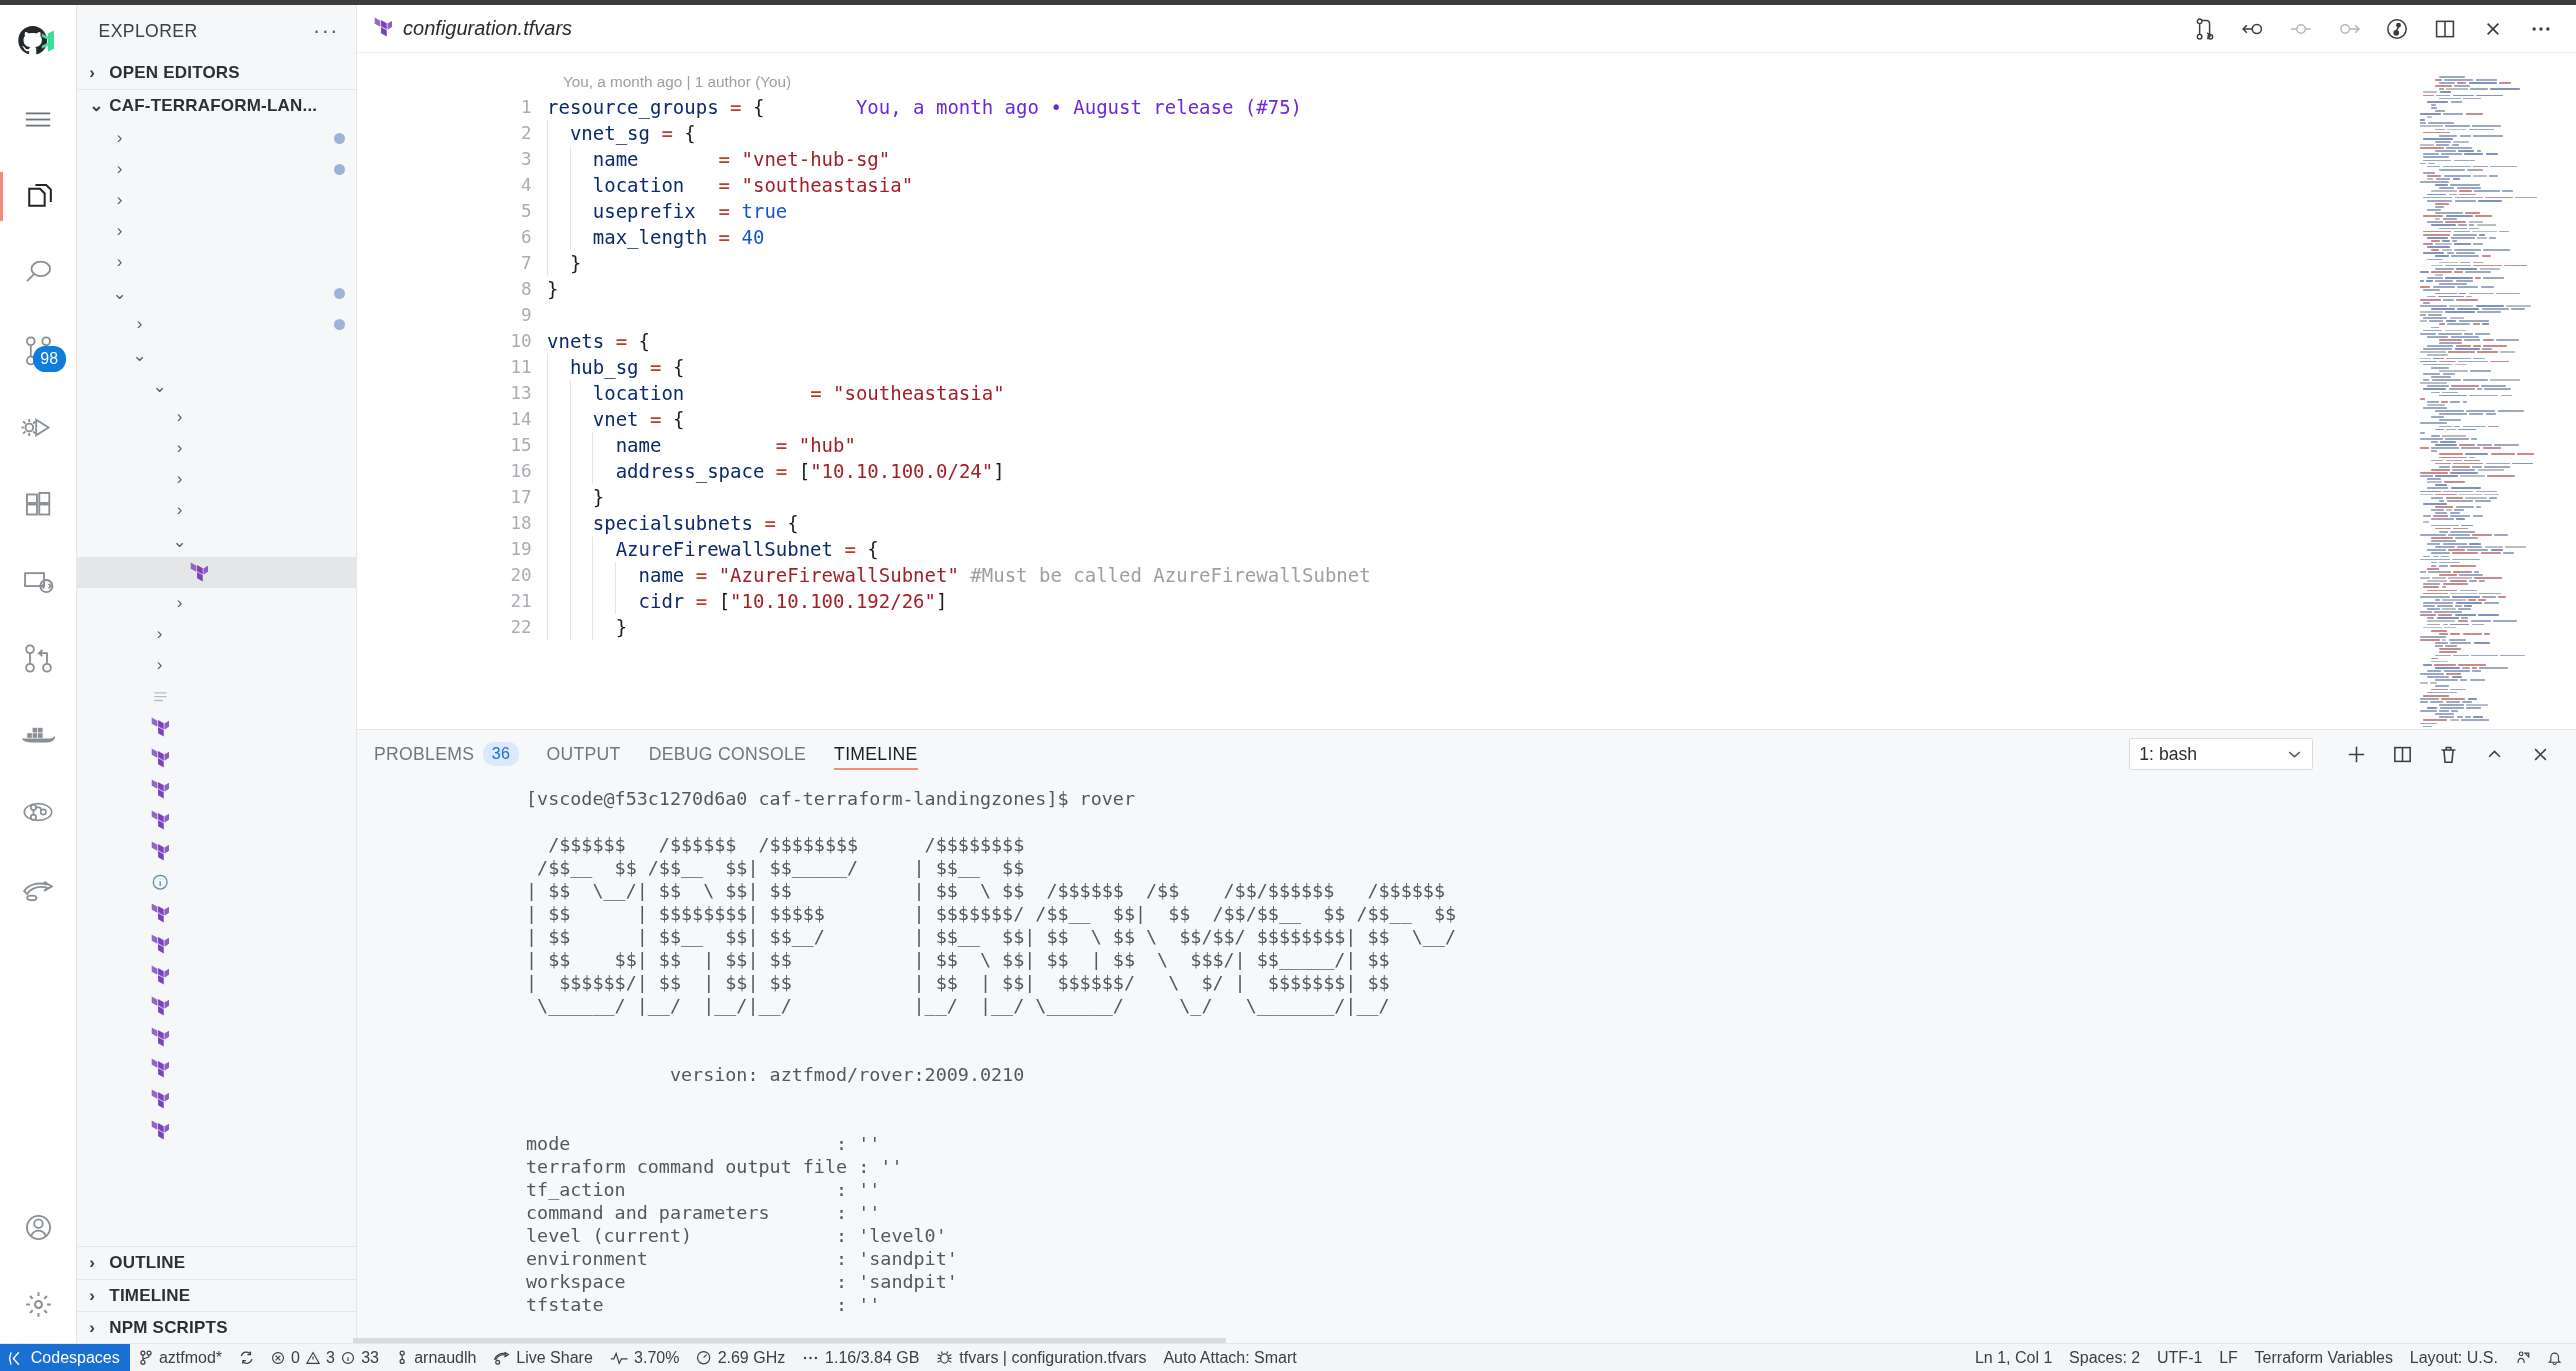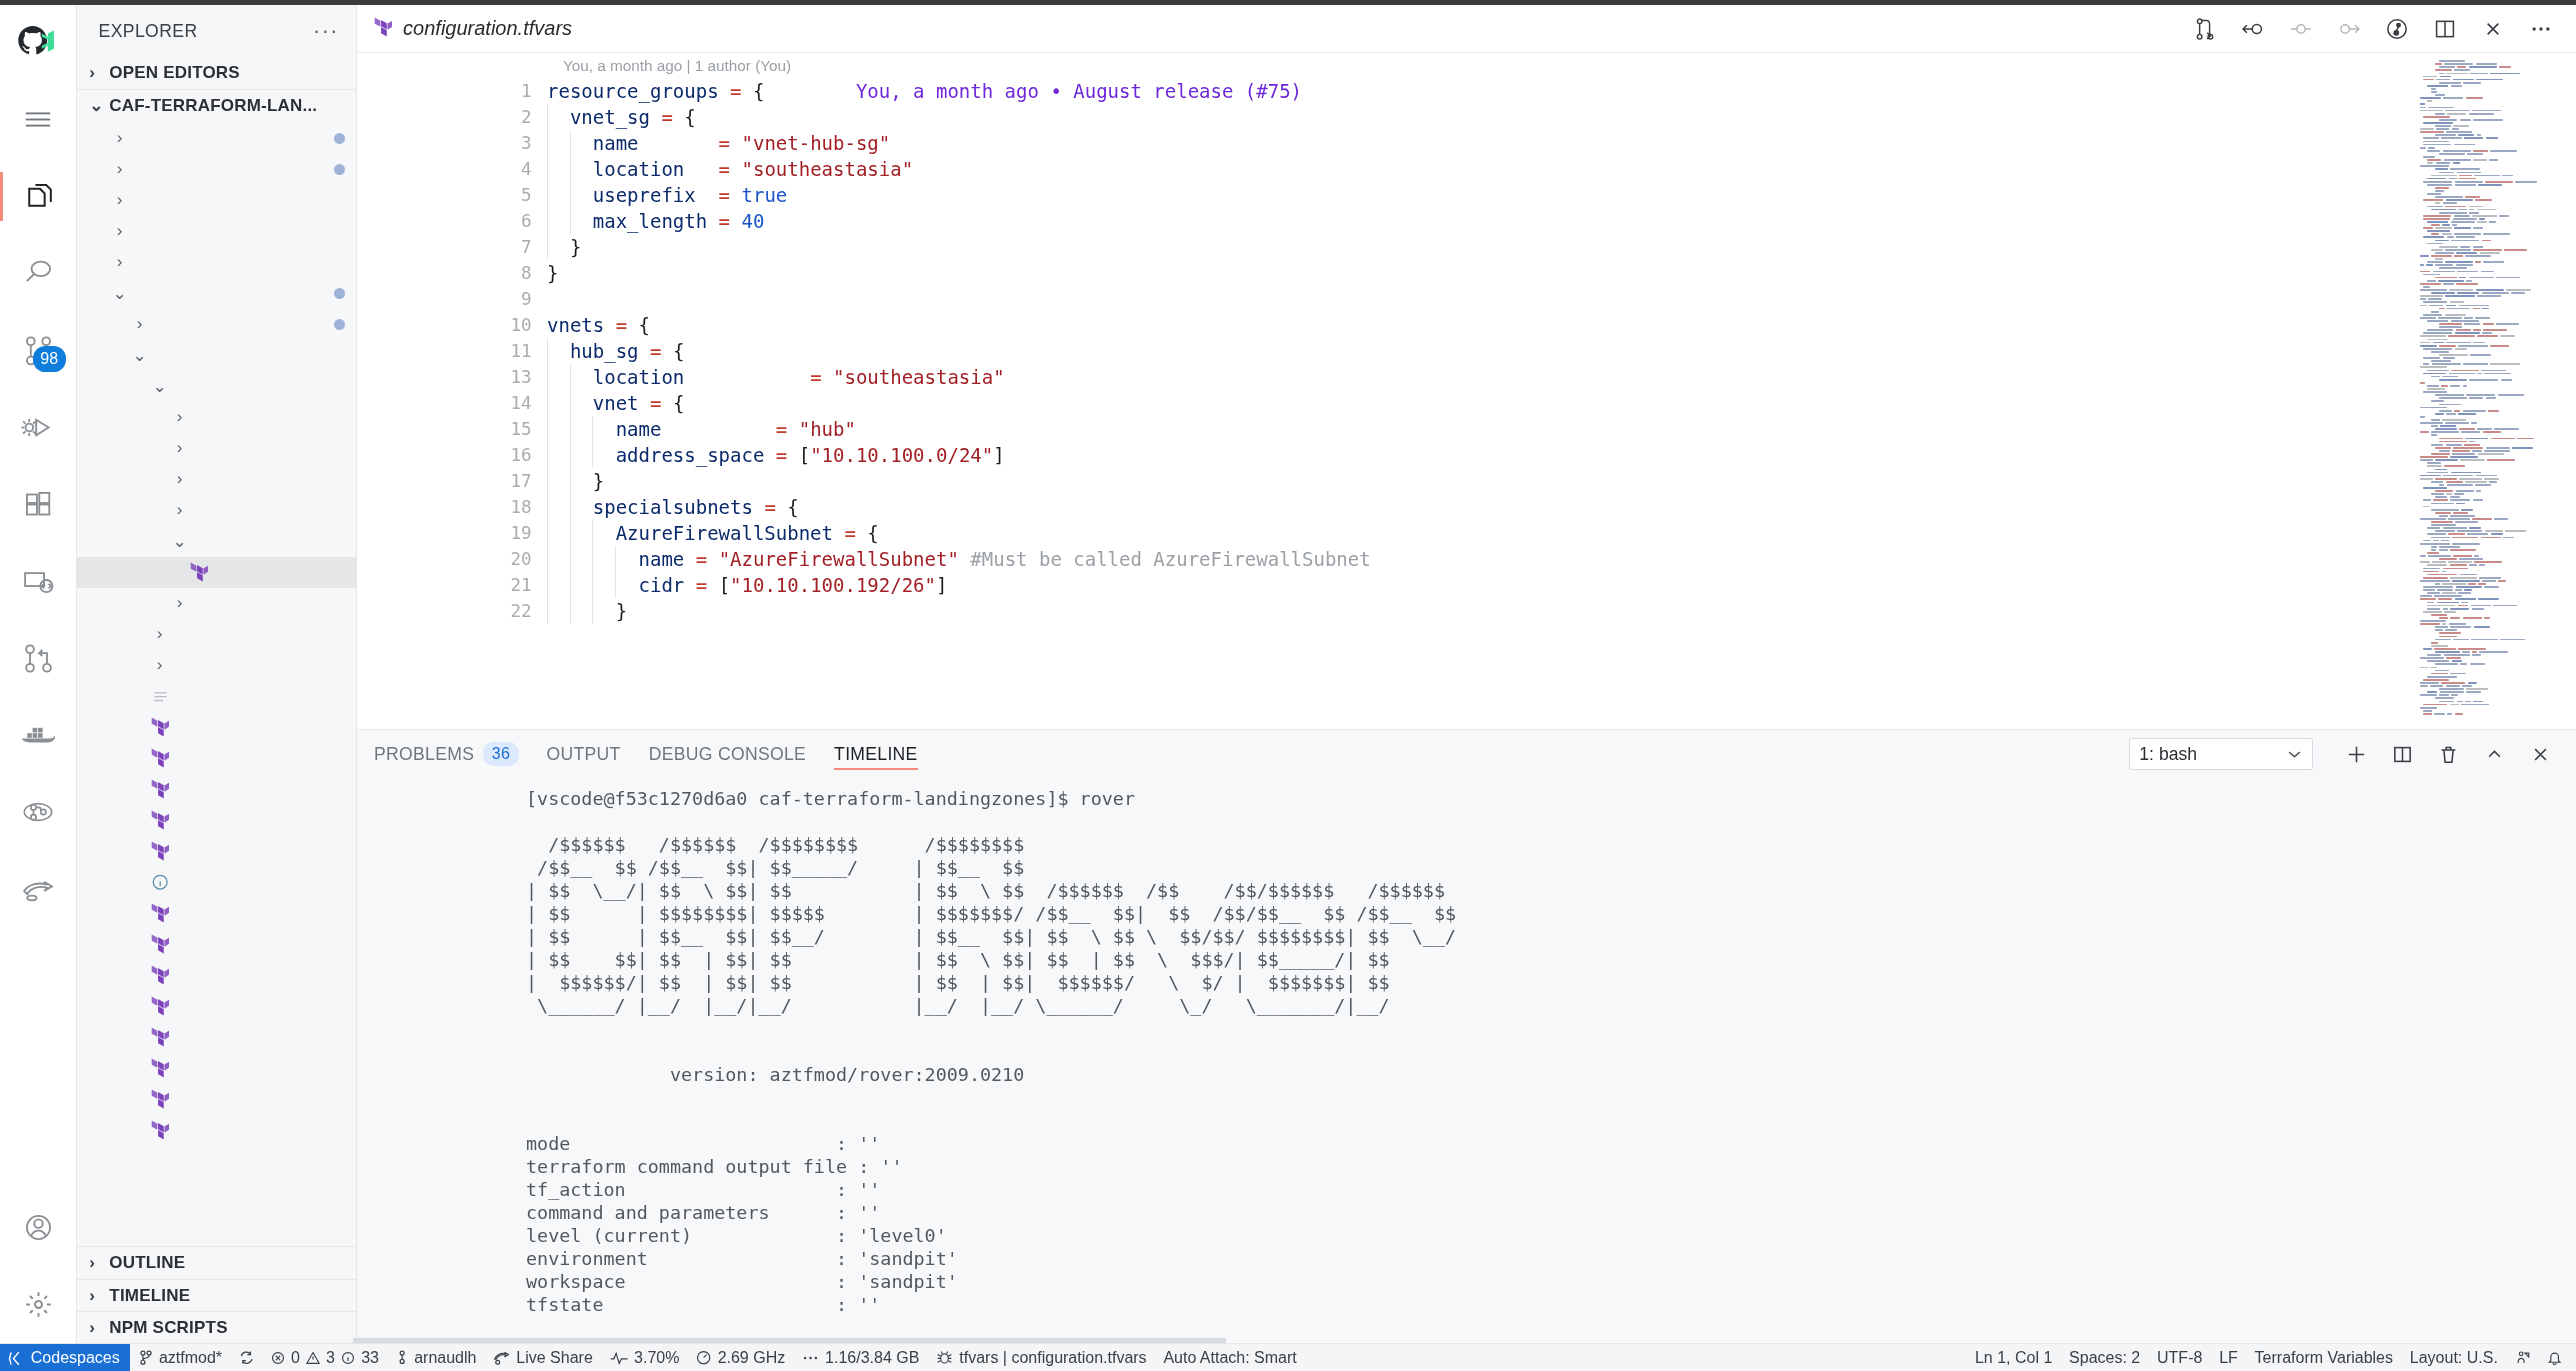--- a/index.html
+++ b/index.html
@@ -108,21 +108,21 @@
   .tab { display: flex; align-items: center; gap: 10.7px; }
   .tab .tname { font-size: 20px; color: #2b2b2b; font-style: italic; }
   .tab .tpath { font-size: 17.6px; color: #93999f; font-style: italic; }
   .tabactions { margin-left: auto; display: flex; align-items: center; padding-right: 10.7px; gap: 0; }
   .tact { width: 48px; height: 43px; display:flex; align-items:center; justify-content:center; color:#3a3d41; }
   .tact.dim { color: #b4b7ba; }
   .tabrow::after {
     content:""; position:absolute; left:0; right:0; bottom:-0.8px; height:1.5px; background:transparent;
   }
 
-  .editorwrap { flex: 1 1 auto; display: flex; min-height: 0; position: relative; overflow: hidden; }
+  .editorwrap { flex: 1 1 auto; display: flex; min-height: 0; position: relative; overflow: hidden; margin-top: 16px; }
   .editor {
     flex: 1 1 auto; position: relative; overflow: hidden;
     font-family: "DejaVu Sans Mono", monospace;
     font-size: 19px;
     line-height: 26px;
     background: #ffffff;
   }
   .blame-hdr {
     height: 25px; padding-left: 206px;
     font-family: "Liberation Sans", sans-serif;
@@ -1880,21 +1880,21 @@
     </div>
 
     <div class="sright">
       <div class="sitem">
           <span>Ln 1, Col 1</span>
         </div>
       <div class="sitem">
           <span>Spaces: 2</span>
         </div>
       <div class="sitem">
-          <span>UTF-8</span>
+          <span>UTF-1</span>
         </div>
       <div class="sitem">
           <span>LF</span>
         </div>
       <div class="sitem">
           <span>Terraform Variables</span>
         </div>
       <div class="sitem">
           <span>Layout: U.S.</span>
         </div>

